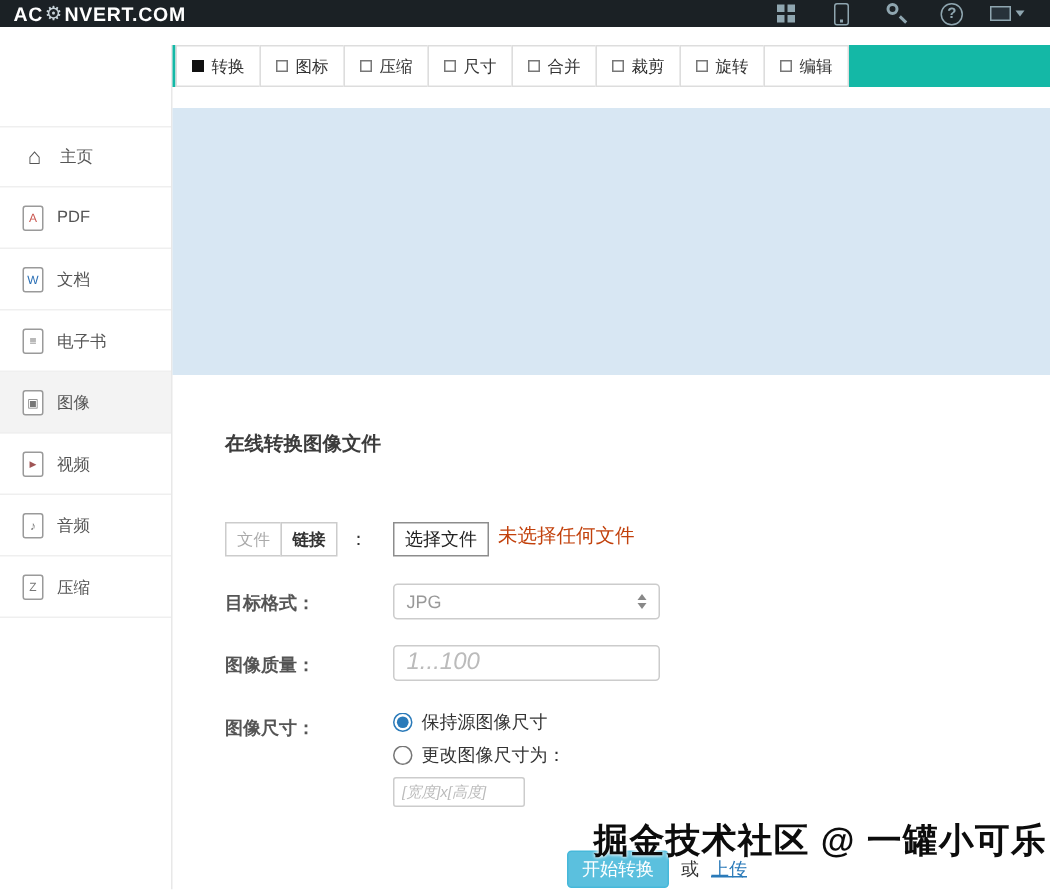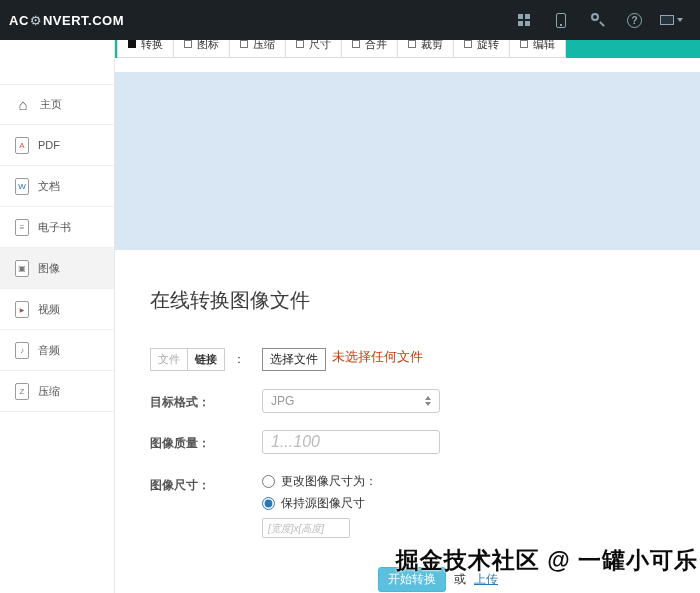--- a/index.html
+++ b/index.html
@@ -3,21 +3,21 @@
 <meta charset="utf-8">
 <style>
   * { margin:0; padding:0; box-sizing:border-box; }
   html,body { width:700px; height:593px; }
   body {
     font-family:"Liberation Sans","DejaVu Sans",sans-serif;
     background:#ffffff; position:relative; overflow:hidden;
   }
 
   
-  .topbar { position:absolute; top:0; left:0; width:700px; height:40px;
+  .topbar { position:absolute; top:0; left:0; width:700px; height:18px;
     background:#1b2125; display:flex; align-items:center; z-index:5; }
   .logo { display:flex; align-items:center; padding-left:9px; color:#fff;
     font-weight:bold; font-size:13px; letter-spacing:.5px; cursor:pointer; }
   .logo .gear { color:#c7d3d9; font-size:13px; margin:0 1px; font-weight:normal; }
   .topbar-icons { margin-left:auto; display:flex; align-items:center; padding-right:10px; }
   .tb-icon { width:37px; height:30px; display:flex; align-items:center;
     justify-content:center; color:#8fa6b0; cursor:pointer; }
   .grid-glyph { display:grid; grid-template-columns:5px 5px; grid-gap:2px; }
   .grid-glyph i { width:5px; height:5px; background:#8fa6b0; display:block; }
   .mobile-glyph { width:10px; height:15px; border:1px solid #8fa6b0; border-radius:2px; position:relative; }
@@ -56,21 +56,21 @@
     align-items:center; gap:5px; padding:0 10px; font-size:11px; color:#333;
     cursor:pointer; background:#fff; white-space:nowrap; }
   .square { width:8px; height:8px; border:1px solid #777; background:#fff; flex:0 0 auto; }
   .tab.active .square { background:#111; border-color:#111; }
 
   
   .banner { position:absolute; top:72px; left:115px; width:585px; height:178px;
     background:#d8e7f3; cursor:pointer; }
 
   
-  .heading { position:absolute; top:287px; left:150px; font-size:20px; color:#3c3c3c; }
+  .heading { position:absolute; top:287px; left:150px; font-size:13px; color:#3c3c3c;font-weight:bold; }
 
   .src-toggle { position:absolute; top:348px; left:150px; display:flex; align-items:center; }
   .mini-btn { border:1px solid #ccc; background:#fff; font-size:11px; padding:3px 7px; cursor:pointer; }
   .mini-btn.file { color:#aaa; }
   .mini-btn.link { color:#333; font-weight:bold; margin-left:-1px; }
   .colon { margin-left:8px; color:#333; font-size:12px; }
 
   .file-group { position:absolute; top:348px; left:262px; display:flex; align-items:flex-start; }
   .choose-btn { border:1px solid #8d8d8d; background:#fff; font-size:12px;
     padding:2px 7px; color:#222; cursor:pointer; }
@@ -244,26 +244,26 @@
       <i class="down"></i>
     </span>
 </div>
 
 <div class="form-label lbl-quality">图像质量：</div>
 <input class="text-input" type="text" placeholder="1...100" style="">
 
 <div class="form-label lbl-size">图像尺寸：</div>
 <div class="size-group">
   <label class="radio-row">
+    <input type="radio" name="imgsize" checked="" style="">
+    <span>保持源图像尺寸</span>
+  </label>
+  <label class="radio-row">
     <input type="radio" name="imgsize" style="">
     <span>更改图像尺寸为：</span>
-  </label>
-  <label class="radio-row">
-    <input type="radio" name="imgsize" checked="" style="">
-    <span>保持源图像尺寸</span>
   </label>
   <input class="size-input" type="text" placeholder="[宽度]x[高度]" style="">
 </div>
 
 <div class="submit-row">
   <button class="start-btn">开始转换</button>
   <span>或</span>
   <span class="or-link">上传</span>
 </div>
 

